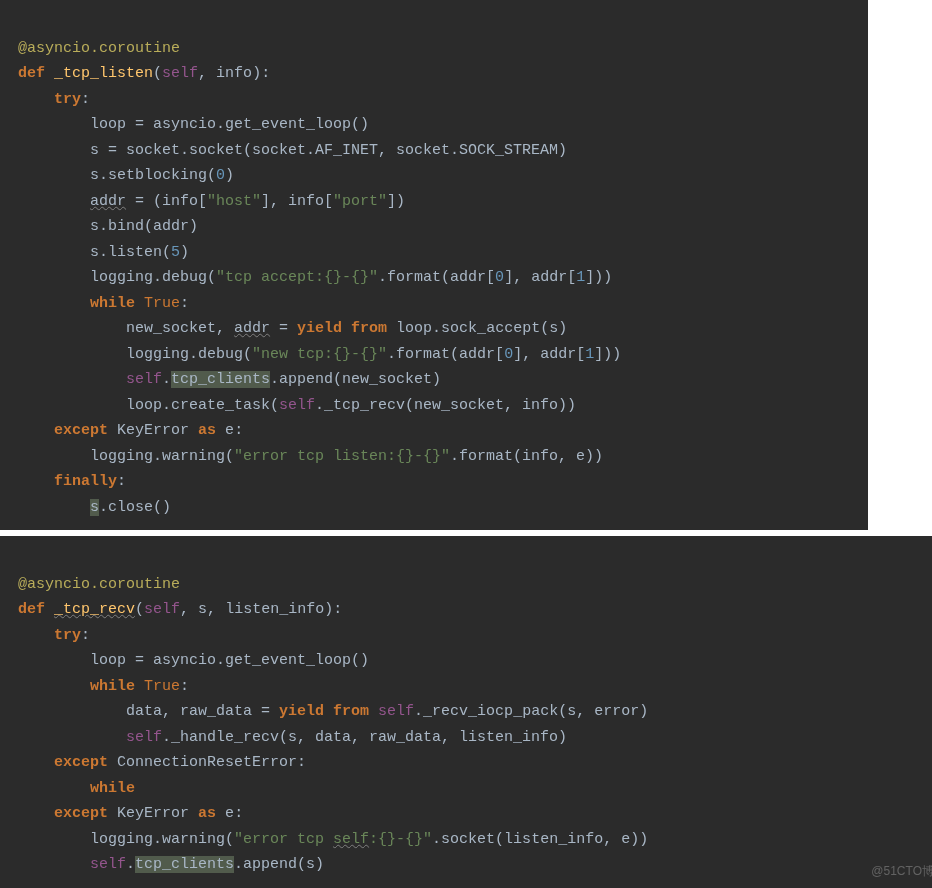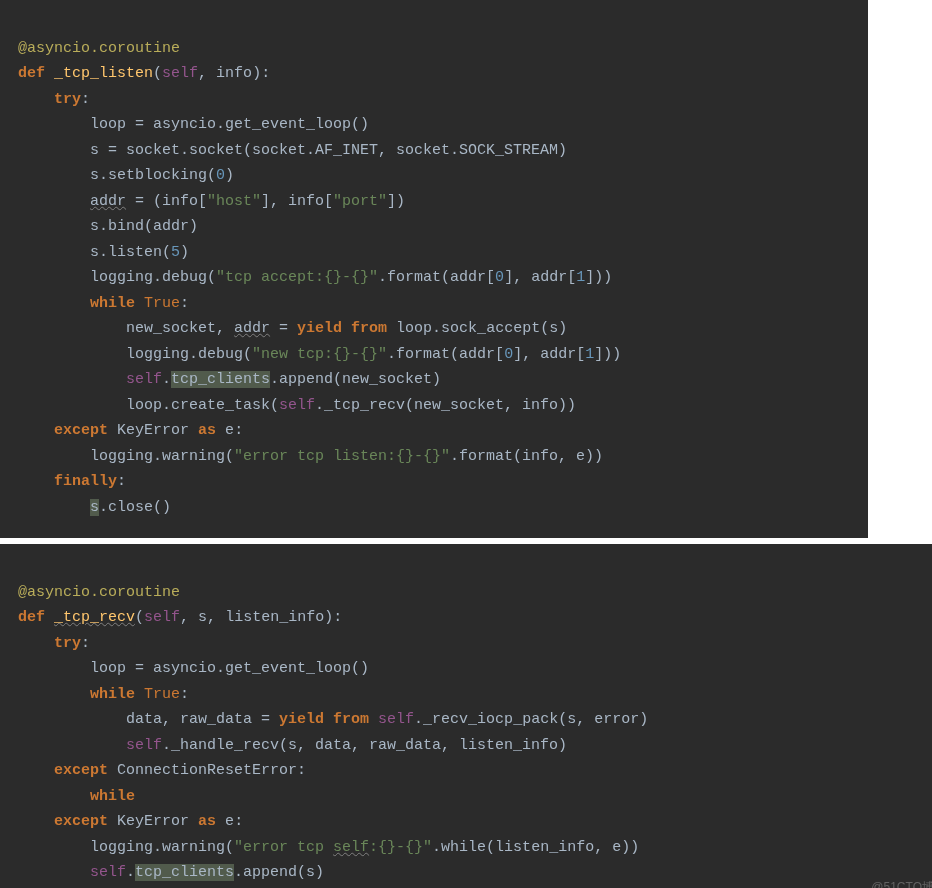--- a/index.html
+++ b/index.html
@@ -7,21 +7,21 @@
     padding: 0;
     background: #ffffff;
     font-family: Consolas, "Courier New", monospace;
     font-size: 15px;
     line-height: 1.7;
     width: 932px;
   }
   .code-block {
     background: #2b2b2b;
     color: #a9b7c6;
-    padding: 10px 18px 18px 18px;
+    padding: 10px 18px 10px 18px;
     white-space: pre;
     overflow: hidden;
     position: relative;
   }
   .block1 { width: 832px; margin-bottom: 6px; }
   .block2 { width: 920px; }
   .dec { color: #b9ad5a; }     
   .kw { color: #cc7832; font-weight: bold; } 
   .kw-nb { color: #cc7832; }   
   .self { color: #94558d; }    
@@ -67,15 +67,15 @@
 <span><span class="dec">@asyncio.coroutine</span></span>
 <span><span class="kw">def</span> <span class="fn wavy">_tcp_recv</span><span>(</span><span class="self">self</span><span>, </span><span>s</span><span>, </span><span>listen_info</span><span>):</span></span>
 <span>    <span class="kw">try</span><span>:</span></span>
 <span>        <span>loop = asyncio.get_event_loop()</span></span>
 <span>        <span class="kw">while</span><span> </span><span class="kw-nb">True</span><span>:</span></span>
 <span>            <span>data, raw_data = </span><span class="kw">yield from</span><span> </span><span class="self">self</span><span>._recv_iocp_pack(s, error)</span></span>
 <span>            <span class="self">self</span><span>._handle_recv(s, data, raw_data, listen_info)</span></span>
 <span>    <span class="kw">except</span><span> </span><span>ConnectionResetError</span><span>:</span></span>
 <span>        <span class="kw">while</span></span>
 <span>    <span class="kw">except</span><span> </span><span>KeyError</span><span> </span><span class="kw">as</span><span> </span><span>e</span><span>:</span></span>
-<span>        <span>logging.warning(</span><span class="str">"error tcp </span><span class="str wavy">self</span><span class="str">:{}-{}"</span><span>.while(listen_info, e))</span></span>
+<span>        <span>logging.warning(</span><span class="str">"error tcp </span><span class="str wavy">self</span><span class="str">:{}-{}"</span><span>.socket(listen_info, e))</span></span>
 <span>        <span class="self">self</span><span>.</span><span class="hl">tcp_clients</span><span>.append(s)</span></span>
 <span class="watermark">@51CTO博客</span></div>
 
 </body></html>

